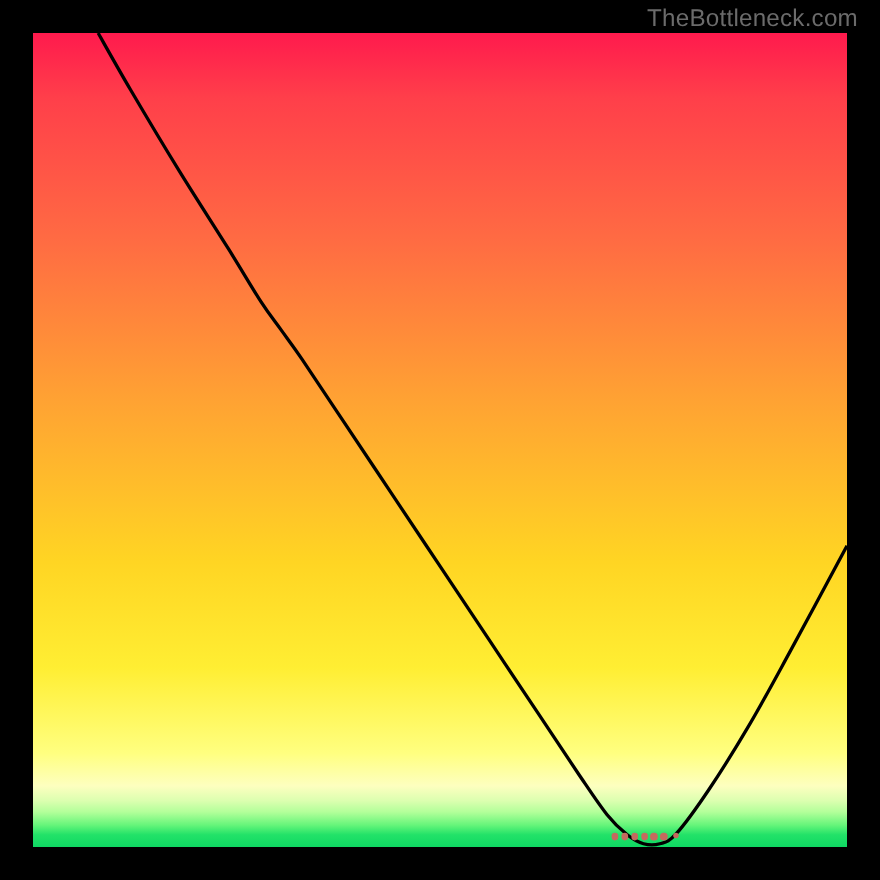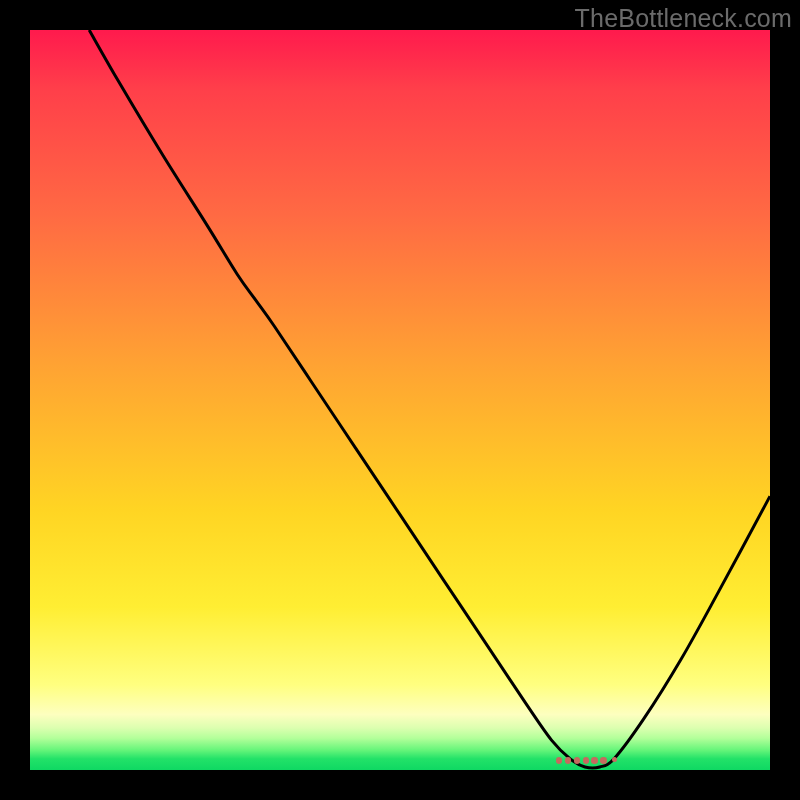--- a/index.html
+++ b/index.html
@@ -39,23 +39,23 @@
       #dcffb0 94.3%,
       #b3ff9a 95.7%,
       #66f57a 97.3%,
       #22e268 98.5%,
       #0fd863 100%
     );
   }
   .watermark {
     position: absolute;
     top: 4px;
-    right: 8px;
+    right: 20px;
     color: #6b6b6b;
-    font-size: 25px;
+    font-size: 22px;
     letter-spacing: 0.2px;
     font-weight: 500;
     text-align: right;
   }
   svg.curve {
     position: absolute;
     left: 0;
     top: 0;
     width: 740px;
     height: 740px;

